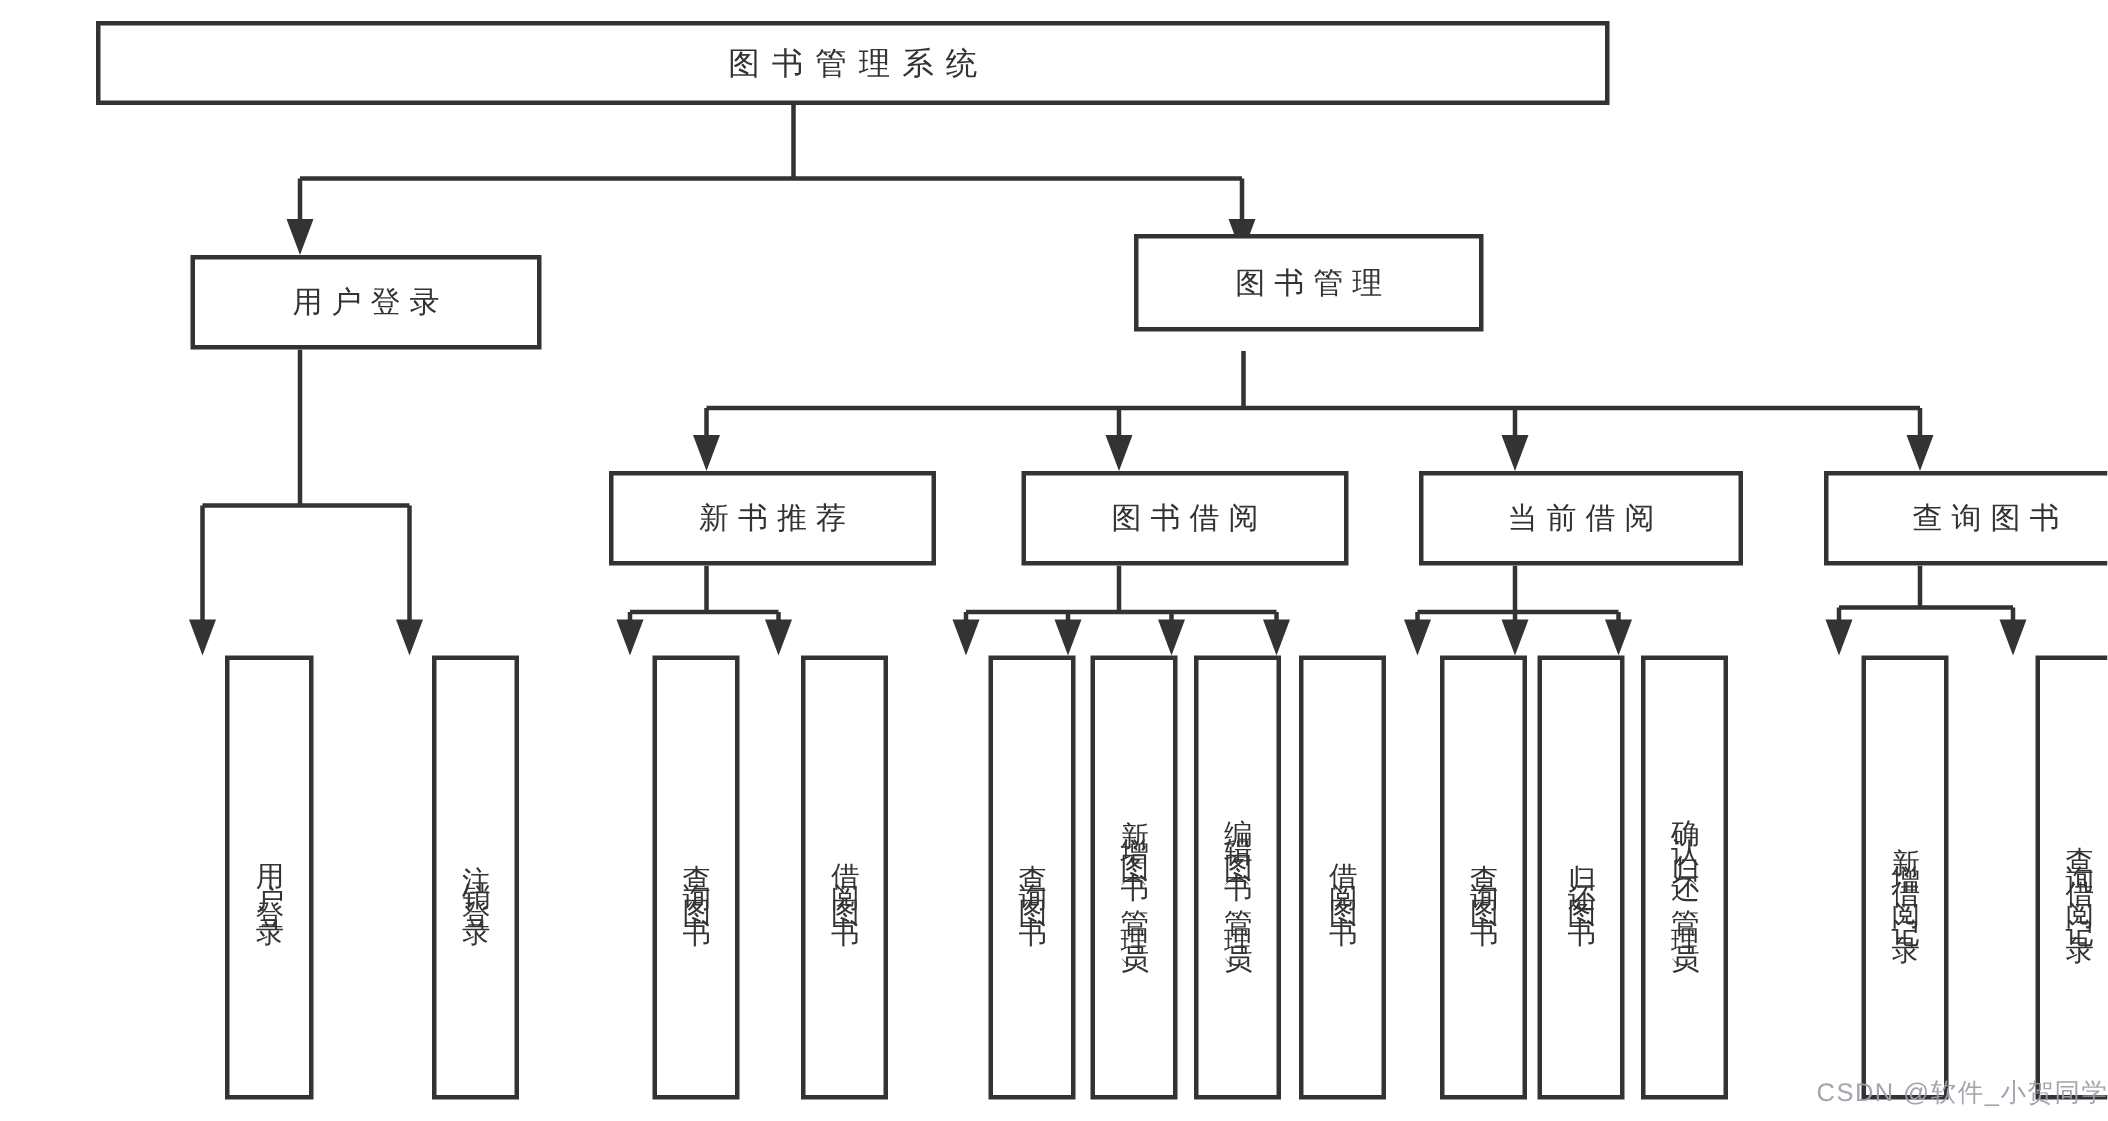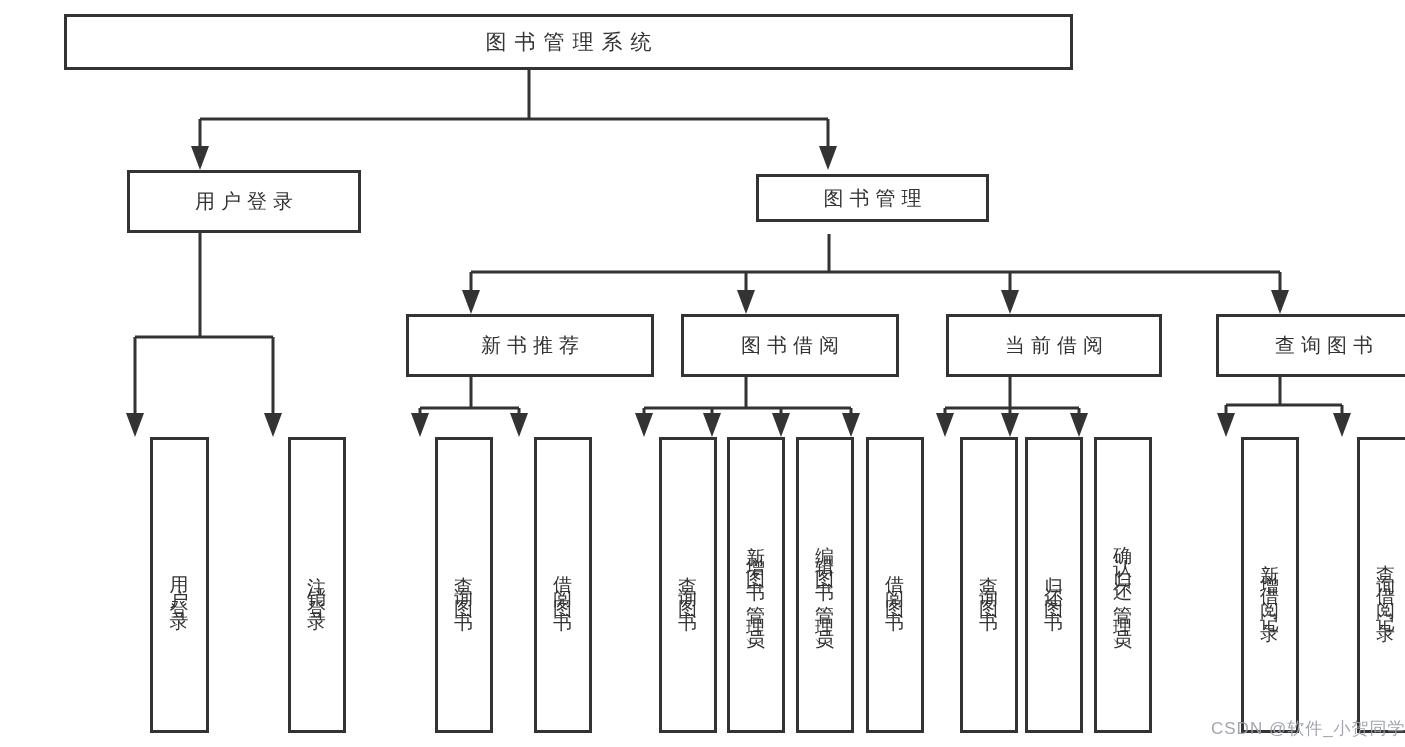--- a/index.html
+++ b/index.html
@@ -89,23 +89,23 @@
       <polygon points="1001,413 1019,413 1010,437"></polygon>
       <polygon points="1070,413 1088,413 1079,437"></polygon>
       <polygon points="1217,413 1235,413 1226,437"></polygon>
       <polygon points="1333,413 1351,413 1342,437"></polygon>
     </g>
   </svg>
 
   <div class="box h1box" style="left:20px;top:14px;width:1009px;height:56px">图书管理系统</div>
 
   <div class="box h2box" style="left:83px;top:170px;width:234px;height:63px">用户登录</div>
-  <div class="box h2box" style="left:712px;top:174px;width:233px;height:48px">图书管理</div>
+  <div class="box h2box" style="left:712px;top:156px;width:233px;height:65px">图书管理</div>
 
-  <div class="box h3box" style="left:362px;top:314px;width:248px;height:63px">新书推荐</div>
+  <div class="box h3box" style="left:362px;top:314px;width:218px;height:63px">新书推荐</div>
   <div class="box h3box" style="left:902px;top:314px;width:216px;height:63px">当前借阅</div>
   <div class="box h3box" style="left:637px;top:314px;width:218px;height:63px">图书借阅</div>
   <div class="box h3box" style="left:1172px;top:314px;width:216px;height:63px">查询图书</div>
 
   <div class="box vbox" style="left:106px;top:437px;width:59px;height:296px">用户登录</div>
   <div class="box vbox" style="left:244px;top:437px;width:58px;height:296px">注销登录</div>
 
   <div class="box vbox" style="left:391px;top:437px;width:58px;height:296px">查询图书</div>
   <div class="box vbox" style="left:490px;top:437px;width:58px;height:296px">借阅图书</div>
 

